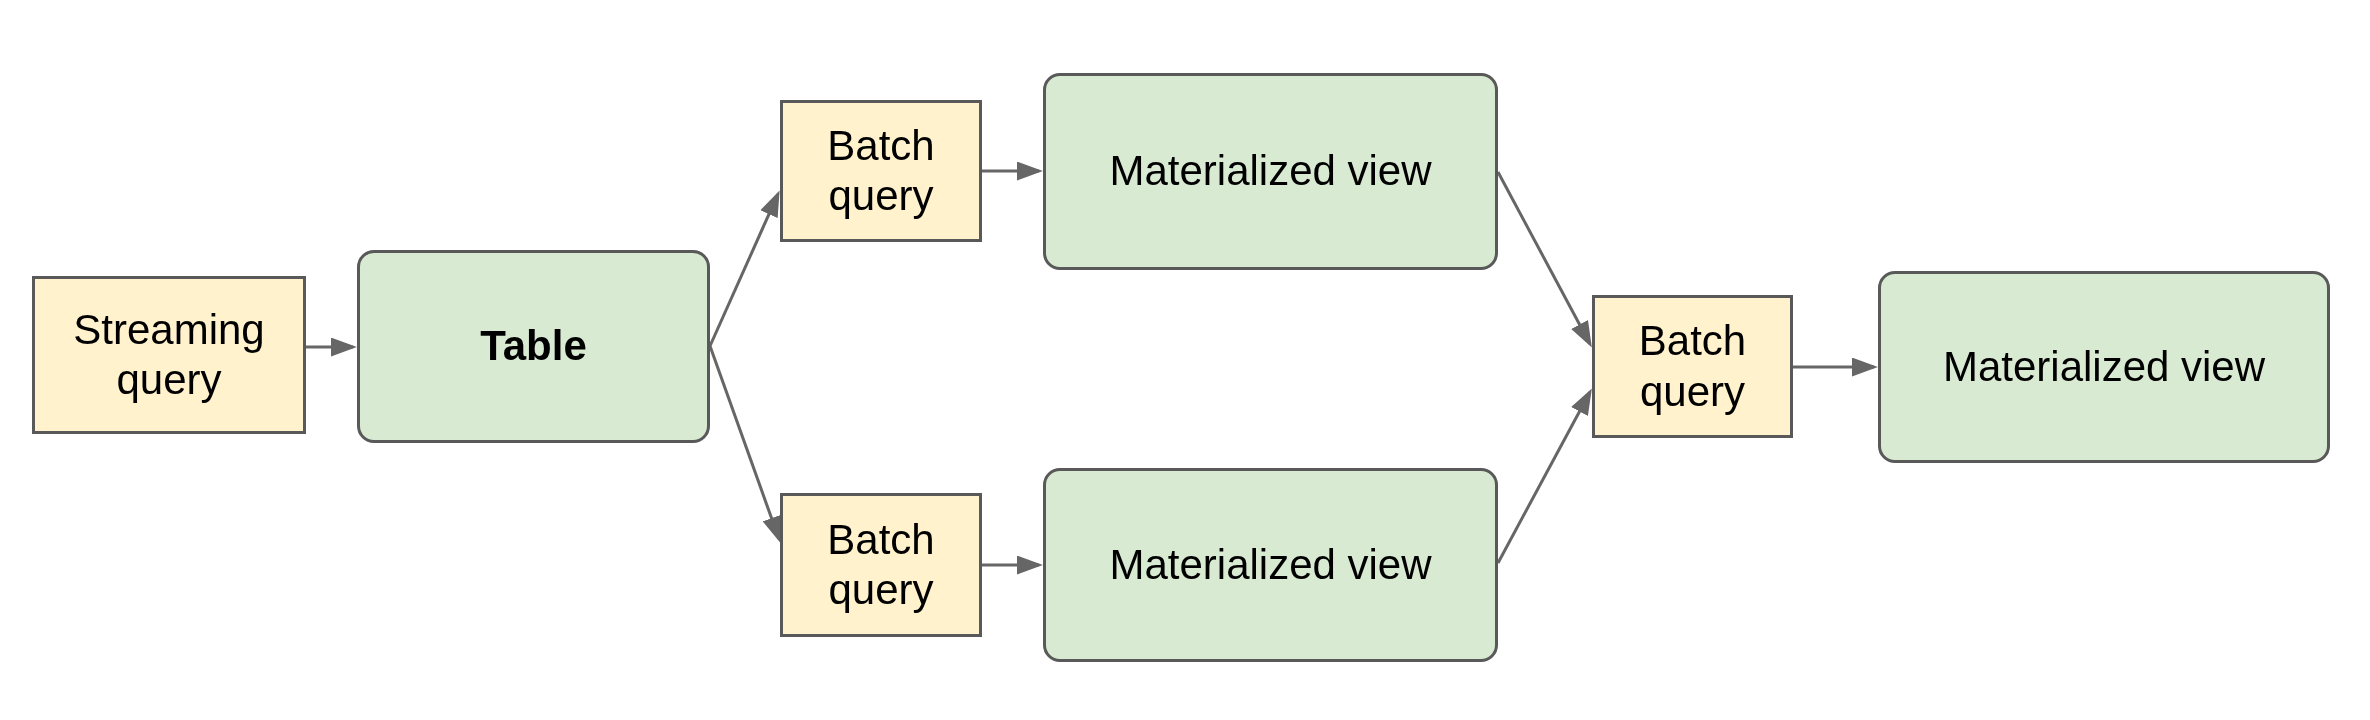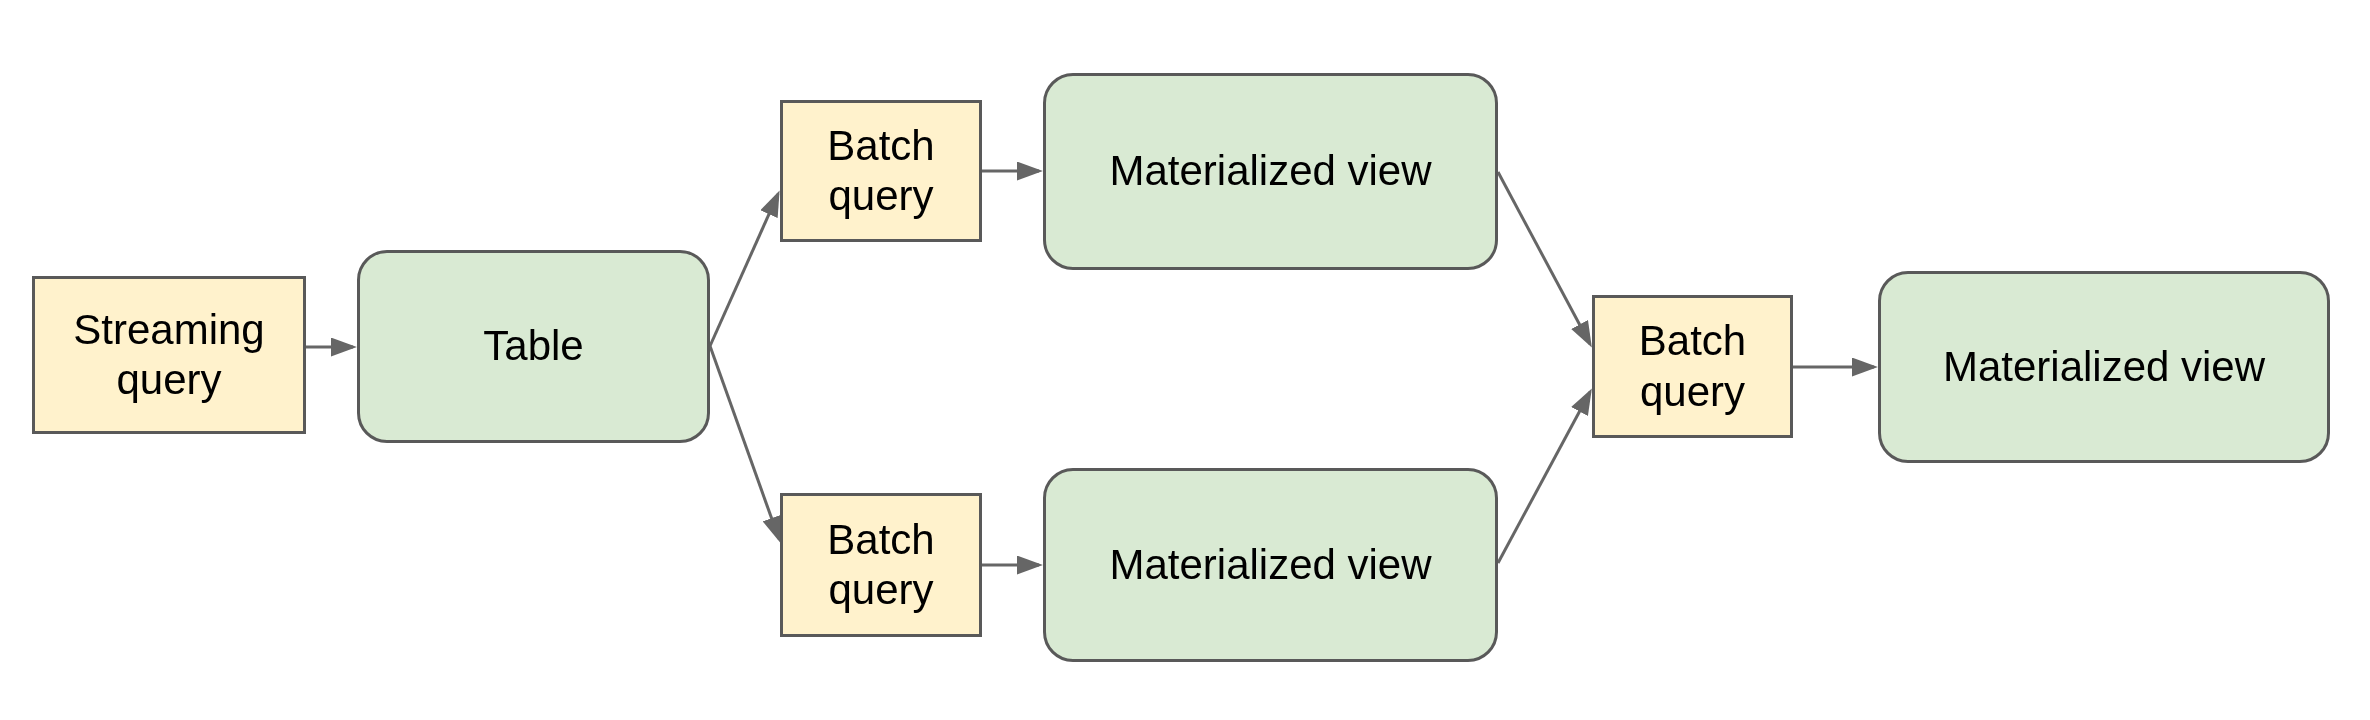--- a/index.html
+++ b/index.html
@@ -25,25 +25,25 @@
     position:absolute;
     box-sizing:border-box;
     display:flex;align-items:center;justify-content:center;
     text-align:center;
     font-size:42px;line-height:1.2;
     color:var(--text);
     border:3px solid var(--border);
     padding:0 4px;
   }
   .query{background:var(--query-fill);justify-content:center;}
-  .artifact{background:var(--artifact-fill);border-radius:30px;}
+  .artifact{background:var(--artifact-fill);border-radius:17px;}
 
   
   #n-streaming{left:32px;top:276px;width:274px;height:158px;}
-  #n-table{left:357px;top:250px;width:353px;height:193px;}
+  #n-table{left:357px;top:250px;width:353px;height:193px;font-weight:bold;}
   #n-batch-top{left:780px;top:100px;width:202px;height:142px;}
   #n-mv-top{left:1043px;top:73px;width:455px;height:197px;}
   #n-batch-bottom{left:780px;top:493px;width:202px;height:144px;}
   #n-mv-bottom{left:1043px;top:468px;width:455px;height:194px;}
   #n-batch-right{left:1592px;top:295px;width:201px;height:143px;}
   #n-mv-final{left:1878px;top:271px;width:452px;height:192px;}
 </style>
 </head>
 <body>
 

